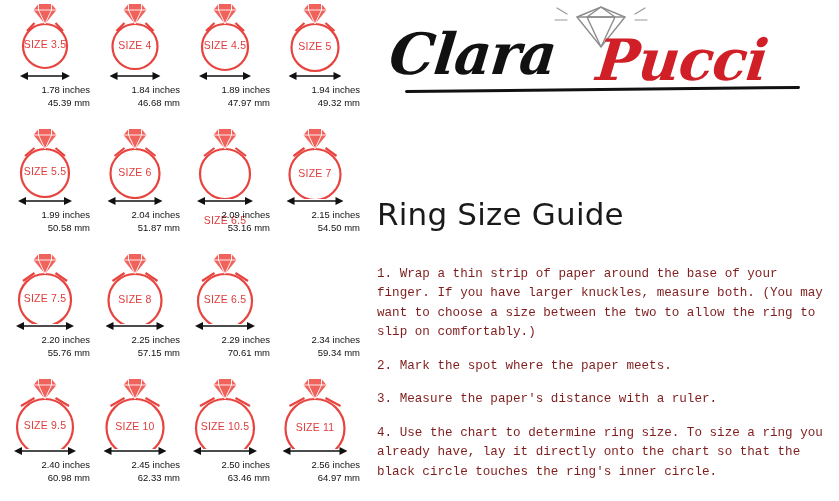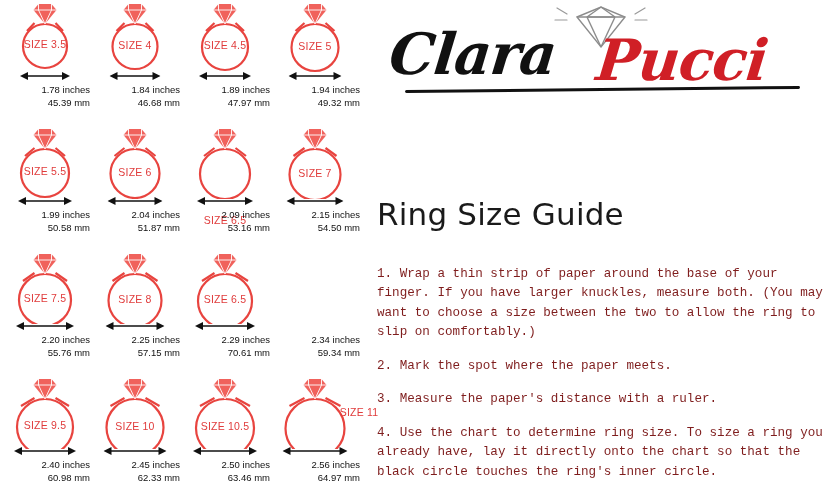--- a/index.html
+++ b/index.html
@@ -495,21 +495,21 @@
       <div class="cell">
         <div class="ring-wrap">
           <svg class="ring-svg" width="90" height="72" viewBox="0 0 90 72">
             <circle cx="45" cy="51.5" r="29.5" fill="none" stroke="#e8443f" stroke-width="2.2"></circle>
             <path d="M 19.5 29 L 34.5 21 M 70.5 29 L 55.5 21" fill="none" stroke="#e8443f" stroke-width="2.2"></path>
             <g>
               <path d="M 33.5 8 L 38.5 2 L 51.5 2 L 56.5 8 L 45 22 Z" fill="#f0625c"></path>
               <path d="M 33.5 8 L 56.5 8 M 38.5 8 L 45 22 M 51.5 8 L 45 22 M 38.5 2 L 38.5 8 M 51.5 2 L 51.5 8" fill="none" stroke="#ffffff" stroke-width="0.9"></path>
             </g>
           </svg>
-          <div class="size-label" style="top: 31px; margin-left: 44px;">SIZE 11</div>
+          <div class="size-label" style="top: 46px;">SIZE 11</div>
           <svg class="arrow" width="65" height="12" viewBox="0 0 65 12">
             <path d="M 6 6 L 59 6" stroke="#111" stroke-width="1.6"></path>
             <path d="M 0 6 L 8 2 L 8 10 Z" fill="#111"></path>
             <path d="M 65 6 L 57 2 L 57 10 Z" fill="#111"></path>
           </svg>
         </div>
         <div class="measure">
           <div>2.56 inches</div>
           <div>64.97 mm</div>
         </div>

